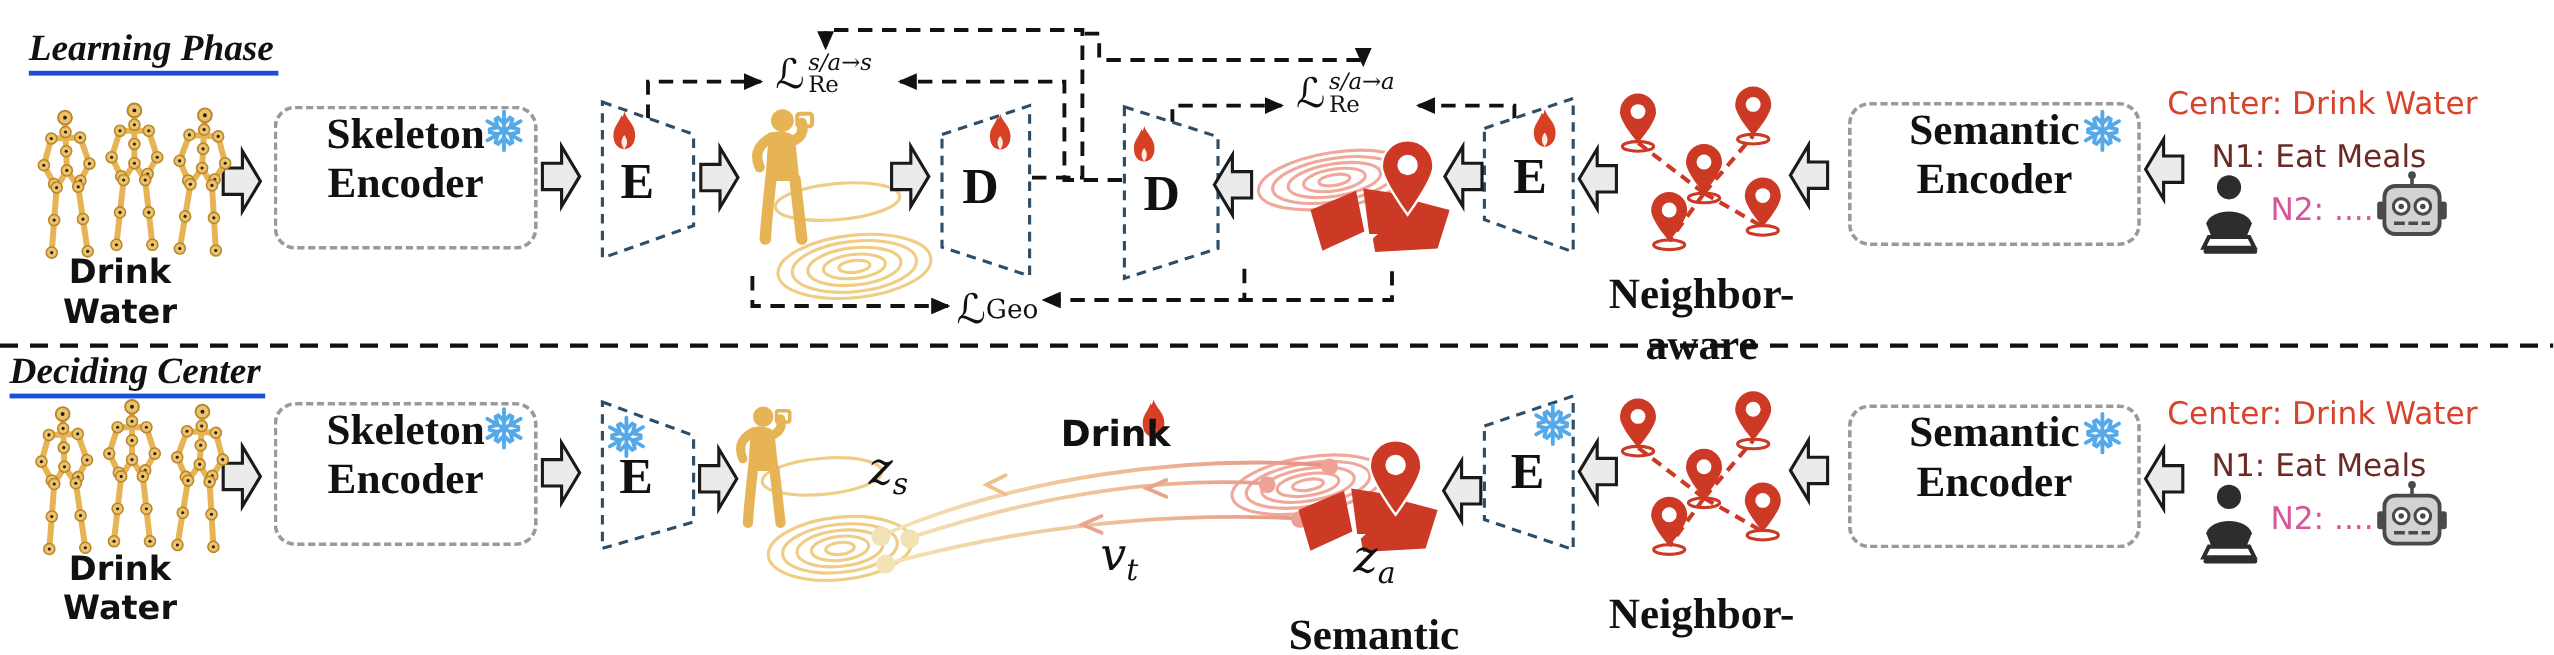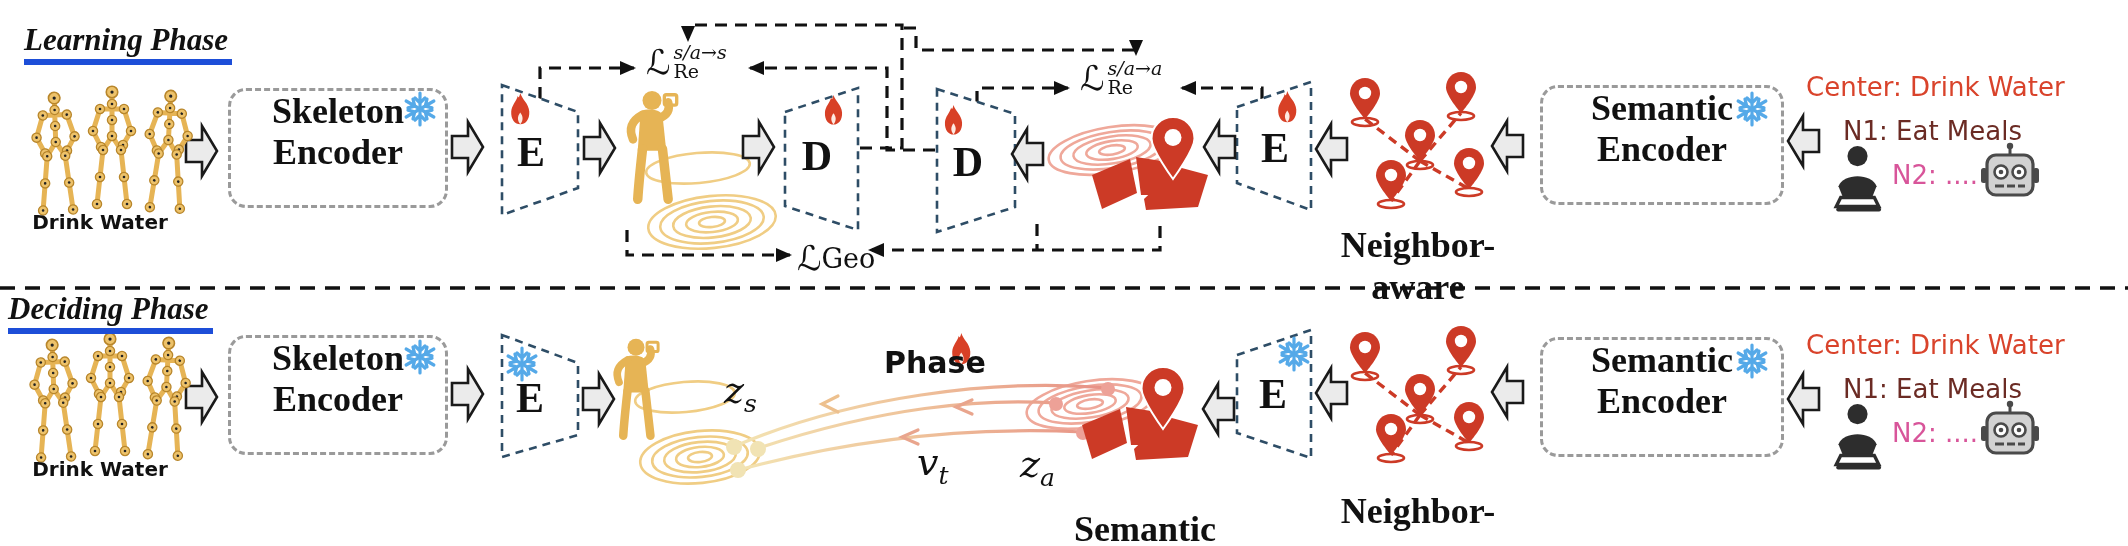--- a/index.html
+++ b/index.html
@@ -1,35 +1,35 @@
 <!DOCTYPE html>
 <html><head>
 <meta charset="utf-8">
 <style>
   html,body{margin:0;padding:0;background:#fff;}
   .canvas{position:relative;width:2128px;height:546px;background:#fff;overflow:hidden;
           font-family:"Liberation Serif",serif;color:#111;}
   .abs{position:absolute;}
   svg.layer{position:absolute;left:0;top:0;width:2128px;height:546px;}
   .phase-title{font-family:"Liberation Serif",serif;font-style:italic;font-weight:700;
-               font-size:31px;border-bottom:6px solid #1d4ed8;padding:0 4px 1px 0;}
+               font-size:31px;border-bottom:4px solid #1d4ed8;padding:0 4px 1px 0;}
   .enc-box{border:3.5px dashed #9a9a9a;border-radius:18px;display:flex;align-items:flex-start;
            justify-content:center;text-align:center;font-weight:700;font-size:36px;
            line-height:1.14;font-family:"Liberation Serif",serif;background:transparent;}
   .letter{font-family:"Liberation Serif",serif;font-weight:700;font-size:42px;text-align:center;width:44px;}
   .caption{font-family:"Liberation Serif",serif;font-weight:700;font-size:36px;text-align:center;}
-  .hand{font-family:"DejaVu Sans",sans-serif;font-weight:700;font-size:20px;text-align:center;}
+  .hand{font-family:"DejaVu Sans",sans-serif;font-weight:700;font-size:28px;text-align:center;}
   .prompt-line{font-family:"DejaVu Sans",sans-serif;font-weight:400;font-size:26px;white-space:nowrap;}
   .loss{display:flex;align-items:center;font-family:"DejaVu Sans","DejaVu Serif",serif;}
   .loss .lbase{font-size:34px;}
   .loss .ss{display:flex;flex-direction:column;justify-content:center;line-height:1.02;margin-left:3px;
             font-family:"DejaVu Serif",serif;}
   .loss .sup{font-size:19px;font-style:italic;}
   .loss .sub{font-size:19px;}
-  .loss sub.big{font-size:27px;font-family:"DejaVu Serif",serif;vertical-align:-8px;}
+  .loss sub.big{font-size:22px;font-family:"DejaVu Serif",serif;vertical-align:-8px;}
   .mvar{font-family:"DejaVu Serif",serif;font-style:italic;font-size:38px;}
   .mvar sub{font-size:25px;font-style:italic;}
   .flow-lbl{font-family:"DejaVu Sans",sans-serif;font-weight:700;font-size:30px;}
 </style>
 </head>
 <body>
 
 <div class="canvas">
 
 <svg class="layer" viewBox="0 0 2128 546">
@@ -264,21 +264,21 @@
   <use href="#flame" transform="translate(947,332) scale(0.95)"></use>
   <use href="#snow" transform="translate(403,92)"></use>
   <use href="#snow" transform="translate(1735,92)"></use>
   <use href="#snow" transform="translate(403,340)"></use>
   <use href="#snow" transform="translate(1735,344)"></use>
   <use href="#snow" transform="translate(505,347)"></use>
   <use href="#snow" transform="translate(1277,337)"></use>
 </svg>
 
 <div class="abs phase-title" style="left:24px;top:22px;">Learning Phase</div>
-<div class="abs phase-title" style="left:8px;top:291px;">Deciding Phase</div>
+<div class="abs phase-title" style="left:8px;top:291px;">Deciding Center</div>
 
 <div class="abs hand" style="left:14px;top:210px;width:172px;">Drink Water</div>
 <div class="abs hand" style="left:14px;top:457px;width:172px;">Drink Water</div>
 
 <div class="abs enc-box" style="left:228px;top:88px;width:214px;height:114px;">
   <div><span>Skeleton</span><br>
        <span>Encoder</span></div>
 </div>
 <div class="abs enc-box" style="left:228px;top:335px;width:214px;height:114px;">
   <div><span>Skeleton</span><br>
@@ -317,25 +317,25 @@
 </div>
 <div class="abs loss" style="left:797px;top:238px;">
   <span class="lbase">ℒ</span>
       <sub class="big">Geo</sub>
 </div>
 
 <div class="abs caption" style="left:1312px;top:224px;width:212px;">Neighbor-aware</div>
 <div class="abs caption" style="left:1312px;top:490px;width:212px;">Neighbor-aware</div>
 <div class="abs caption" style="left:985px;top:508px;width:320px;">Semantic Distribution</div>
 
-<div class="abs flow-lbl" style="left:884px;top:345px;">Phase</div>
+<div class="abs flow-lbl" style="left:884px;top:345px;">Drink</div>
 
 <div class="abs mvar" style="left:724px;top:368px;text-align:right;"><span>z</span><sub>s</sub></div>
 <div class="abs mvar" style="left:917px;top:440px;"><span>v</span><sub>t</sub></div>
-<div class="abs mvar" style="left:1020px;top:442px;"><span>z</span><sub>a</sub></div>
+<div class="abs mvar" style="left:1128px;top:442px;"><span>z</span><sub>a</sub></div>
 
 <div class="abs prompt-line" style="left:1806px;top:72px;color:#d9432b;">Center: Drink Water</div>
 <div class="abs prompt-line" style="left:1843px;top:116px;color:#6b2b24;">N1: Eat Meals</div>
 <div class="abs prompt-line" style="left:1892px;top:160px;color:#d8559a;">N2: ....</div>
 <div class="abs prompt-line" style="left:1806px;top:330px;color:#d9432b;">Center: Drink Water</div>
 <div class="abs prompt-line" style="left:1843px;top:374px;color:#6b2b24;">N1: Eat Meals</div>
 <div class="abs prompt-line" style="left:1892px;top:418px;color:#d8559a;">N2: ....</div>
 
 </div>
 

